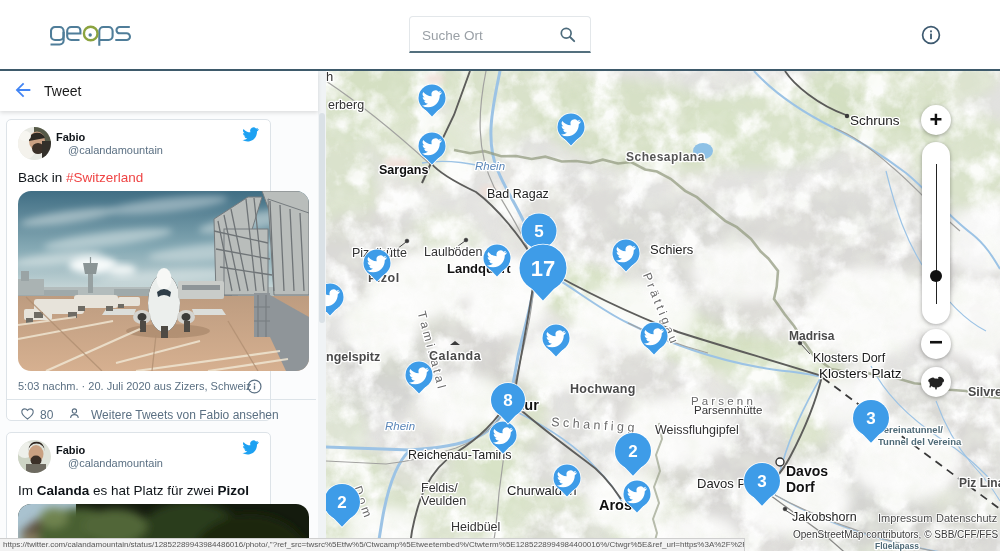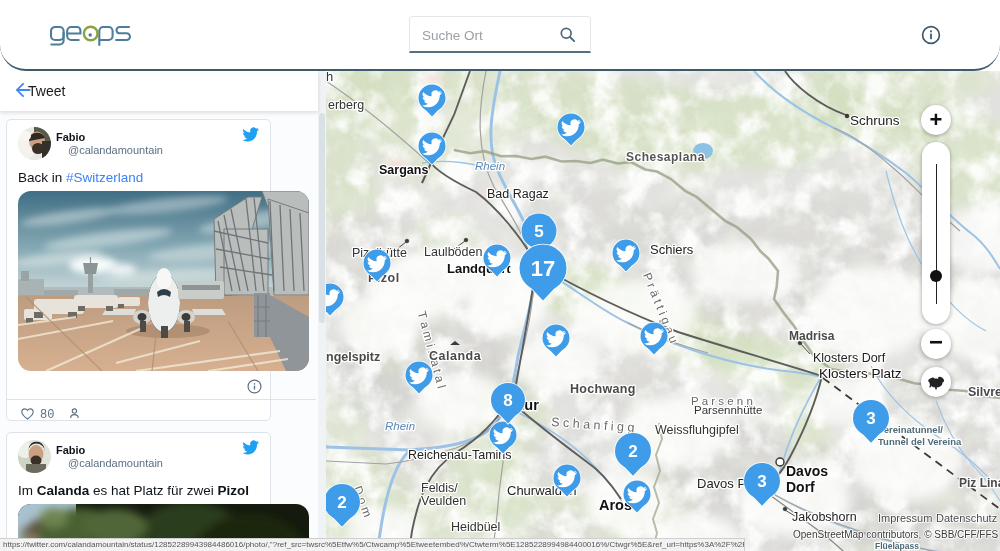--- a/index.html
+++ b/index.html
@@ -1,49 +1,49 @@
 <!DOCTYPE html>
 <html><head>
 <meta charset="utf-8">
 <style>
   * { margin:0; padding:0; box-sizing:border-box; }
   html,body { width:1000px; height:551px; overflow:hidden; font-family:"Liberation Sans", sans-serif; background:#fff; }
   #page { position:relative; width:1000px; height:551px; overflow:hidden; }
 
   
-  #header { position:absolute; left:0; top:0; width:1000px; height:71px; background:#fff; border-bottom:2px solid #3e5a6b; z-index:30;border-radius:26px; }
+  #header { position:absolute; left:0; top:0; width:1000px; height:71px; background:#fff; border-bottom:2px solid #3e5a6b; z-index:30; }
   #logo { position:absolute; left:50px; top:21px; }
   #search { position:absolute; left:409px; top:16px; width:182px; height:37px; border:1px solid #e3e7ea; border-bottom:2px solid #54707e; border-radius:4px 4px 0 0; }
   #search .ph { position:absolute; left:12px; top:11px; font-size:13.5px; color:#9aa0a6; }
   #search svg { position:absolute; right:12px; top:8px; }
   #info-btn { position:absolute; left:921px; top:25px; }
 
   
   #sidebar { position:absolute; left:0; top:71px; width:326px; height:480px; background:#fbfcfd; overflow:hidden; z-index:20; }
   #tweetbar { position:absolute; left:0; top:0; width:318px; height:40px; background:#fff; box-shadow:0 2px 4px rgba(0,0,0,0.12); z-index:5; }
   #tweetbar .back { position:absolute; left:12px; top:8px; }
-  #tweetbar .title { position:absolute; left:28px; top:12px; font-size:14px; color:#1a1a1a; }
+  #tweetbar .title { position:absolute; left:44px; top:12px; font-size:14px; color:#1a1a1a; }
   #scrolltrack { position:absolute; right:0; top:0; width:8px; height:480px; background:#f0f3f5; }
   #scrollthumb { position:absolute; right:1px; top:42px; width:6px; height:210px; background:#dae1e6; border-radius:3px; }
   .card { position:absolute; left:6px; width:265px; background:#fff; border:1px solid #dde3e8; border-radius:5px; }
   #card1 { top:48px; height:302px; }
   #card2 { top:361px; height:200px; border-bottom-left-radius:0; border-bottom-right-radius:0; }
   .avatar { position:absolute; left:11px; top:7px; width:33px; height:33px; border-radius:50%; overflow:hidden; }
   .uname { position:absolute; left:49px; top:11px; font-size:11px; font-weight:bold; color:#0f1419; }
   .uhandle { position:absolute; left:49px; top:24px; font-size:11px; color:#5b7083;margin-left:12px; }
   .tbird { position:absolute; right:11px; top:7px; }
   .ttext { position:absolute; left:11px; top:50px; font-size:13.5px; color:#0f1419; }
-  .ttext a { color:#3b82f6; text-decoration:none; }
+  .ttext a { color:#ef4444; text-decoration:none; }
   .tphoto { position:absolute; left:11px; top:71px; width:291px; border-radius:13px; overflow:hidden; }
   #card1 .tphoto { height:180px; }
   #card2 .tphoto { height:125px; border-bottom-left-radius:0; border-bottom-right-radius:0; }
   .tmeta { position:absolute; left:11px; top:260px; font-size:11px; color:#5b7083; }
   .tinfo { position:absolute; right:8px; top:259px; }
   .tdiv { position:absolute; left:0; top:279px; width:309px; border-top:1px solid #dde4e9; }
-  .tactions { position:absolute; left:14px; top:287px; height:20px; font-size:12px; color:#5b7083;font-family:Liberation Mono, monospace; }
+  .tactions { position:absolute; left:14px; top:287px; height:20px; font-size:12px; color:#5b7083; }
 
   
   #map { position:absolute; left:326px; top:71px; width:674px; height:480px; z-index:1; }
 
   
   .ctl { position:absolute; background:#fff; border-radius:50%; box-shadow:0 1px 4px rgba(0,0,0,0.35); z-index:25; }
   #zin  { left:921px; top:105px; width:30px; height:30px; }
   #zout { left:921px; top:329px; width:30px; height:30px; }
   #fly  { left:921px; top:367px; width:30px; height:30px; }
   .ctl span { position:absolute; left:0; top:0; width:30px; height:30px; text-align:center; line-height:29px; font-size:22px; color:#111; font-weight:bold; }
@@ -579,35 +579,37 @@
 <path d="M118,180 L262,160"></path>
 <path d="M0,134 L58,126"></path>
 <path d="M190,180 L270,168"></path>
 </g>
 <g stroke="#b08f72" stroke-width="1.3" opacity="0.8" fill="none">
 <path d="M8,106 L84,180"></path>
               <path d="M138,144 L134,180"></path>
               <path d="M210,130 L240,180"></path>
 </g>
 </svg></div>
+      <div class="tmeta">5:03 nachm. · 20. Juli 2020 aus Zizers, Schweiz</div>
       <div class="tinfo"><svg width="15" height="15" viewBox="0 0 20 20">
             <circle cx="10" cy="10" r="8.6" fill="none" stroke="#5b7083" stroke-width="1.6"></circle>
             <rect x="9.1" y="8.8" width="1.8" height="5.2" fill="#5b7083"></rect>
             <rect x="9.1" y="5.6" width="1.8" height="1.9" fill="#5b7083"></rect>
           </svg></div>
       <div class="tdiv"></div>
       <div class="tactions" style="left:0;width:311px;">
           <span style="position:absolute;left:14px;top:1px;"><svg width="13" height="12" viewBox="0 0 24 22">
               <path d="M12 20.3C5.4 15.4 1.5 11.6 1.5 7.3 1.5 4 4 1.5 7 1.5c1.9 0 3.8 1 5 2.7 1.2-1.7 3.1-2.7 5-2.7 3 0 5.5 2.5 5.5 5.8 0 4.3-3.9 8.1-10.5 13z" fill="none" stroke="#5b7083" stroke-width="2"></path>
             </svg></span>
           <span style="position:absolute;left:33px;top:1px;">80</span>
           <span style="position:absolute;left:62px;top:0px;"><svg width="13" height="13" viewBox="0 0 24 24">
               <circle cx="10" cy="7.5" r="4" fill="none" stroke="#5b7083" stroke-width="2"></circle>
               <path d="M3 20.5 c0-4 3-6.5 7-6.5 s7 2.5 7 6.5" fill="none" stroke="#5b7083" stroke-width="2"></path>
             </svg></span>
+          <span style="position:absolute;left:84px;top:1px;">Weitere Tweets von Fabio ansehen</span>
         </div>
     </div>
     <div id="card2" class="card">
       <div class="avatar"><svg width="33" height="33" viewBox="0 0 33 33">
             <rect width="33" height="33" fill="#dfe3da"></rect>
             <rect x="0" y="14" width="12" height="19" fill="#cdd4c4"></rect>
             <ellipse cx="7" cy="10" rx="8" ry="8" fill="#eef0ea"></ellipse>
             <ellipse cx="18" cy="14" rx="7.5" ry="9" fill="#c9a182"></ellipse>
             <path d="M10 12 a8.5 8.5 0 0 1 17 0 l-1 -5 a8 8 0 0 0 -15 0 z" fill="#2e2620"></path>
             <ellipse cx="18" cy="20.5" rx="5.5" ry="5" fill="#3b3028"></ellipse>

